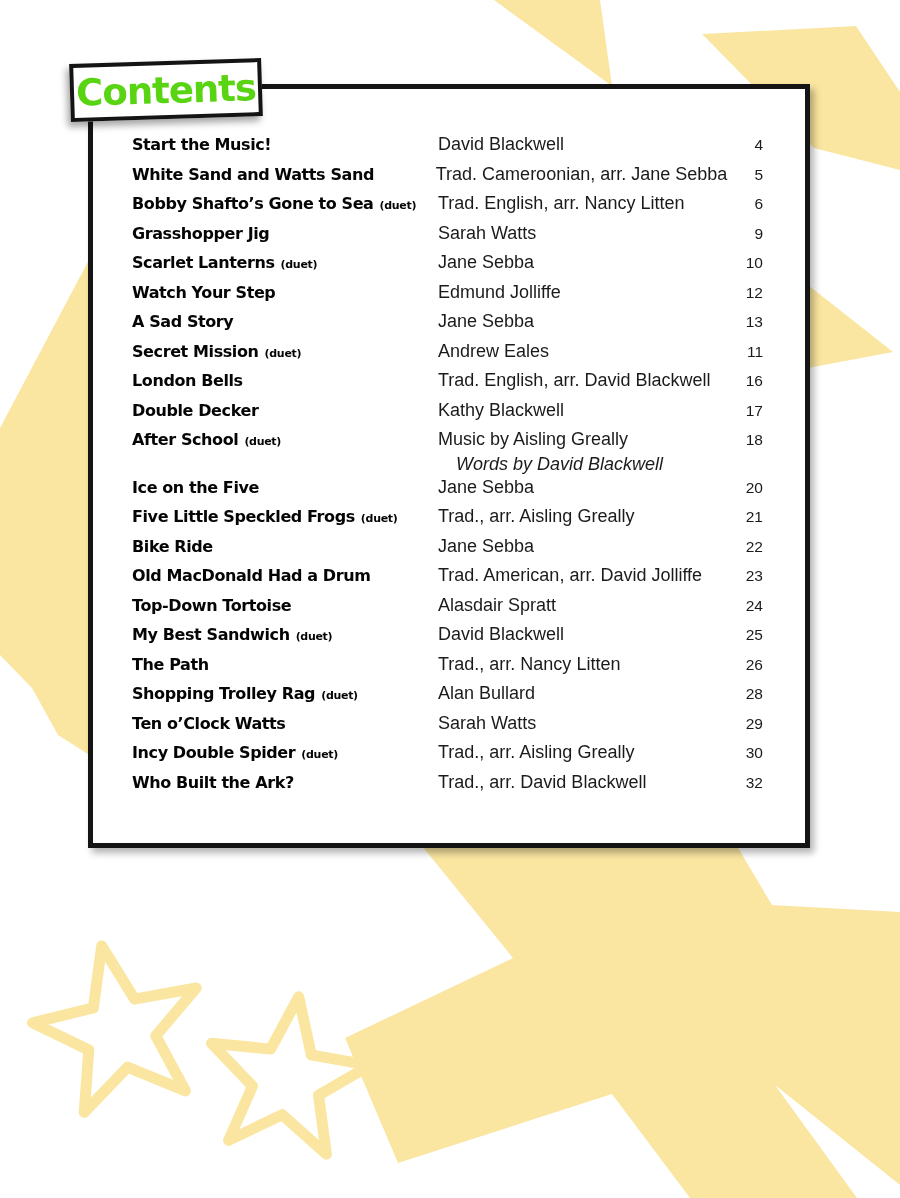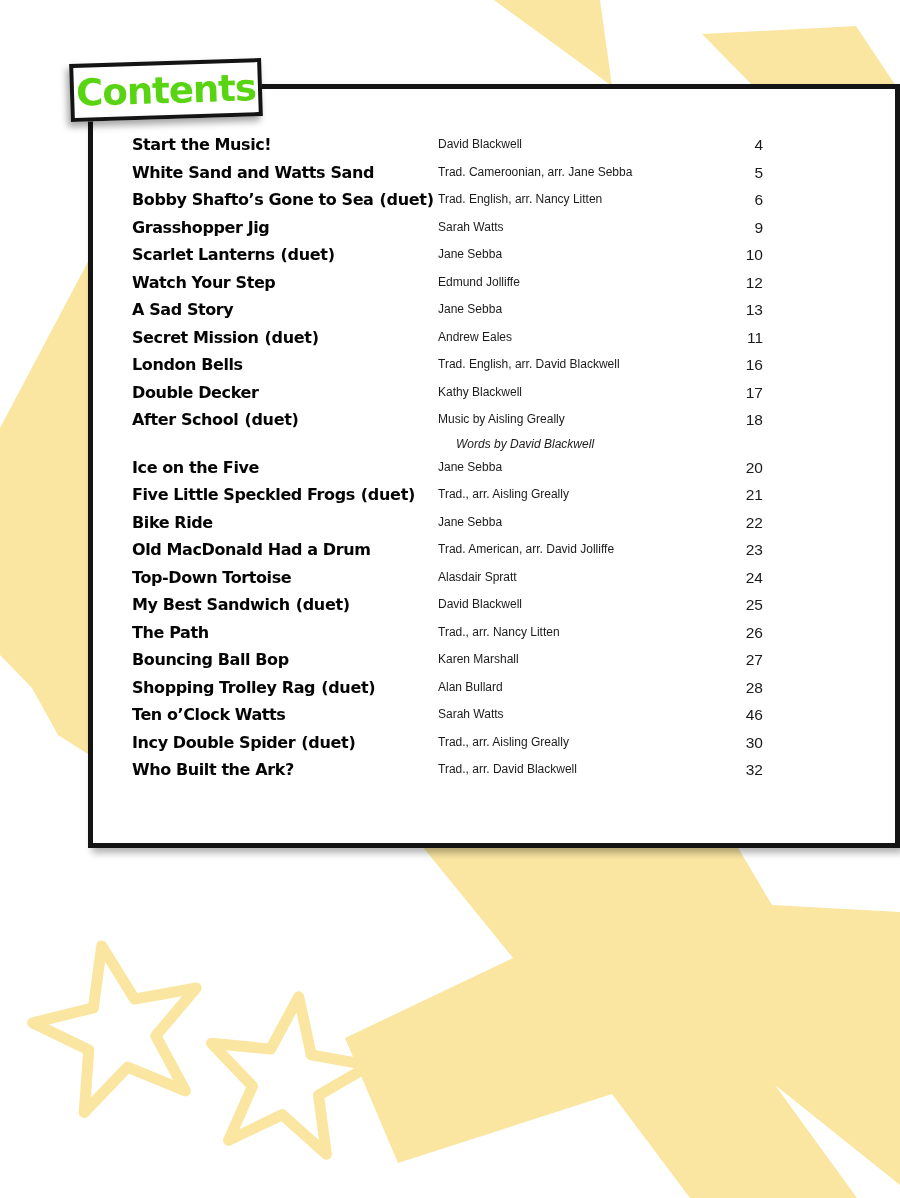--- a/index.html
+++ b/index.html
@@ -4,21 +4,21 @@
 <style>
   html,body{margin:0;padding:0;background:#ffffff;}
   .page{
     position:relative;width:900px;height:1198px;overflow:hidden;background:#ffffff;
     font-family:"Liberation Sans",sans-serif;color:#1b1b1b;
   }
   .bg{position:absolute;left:0;top:0;z-index:0;}
   .bg polygon{fill:var(--star-yellow);}
   .bg path.outline{fill:none;stroke:var(--star-yellow);stroke-width:11;stroke-linejoin:round;stroke-linecap:round;}
   .box{
-    position:absolute;left:88px;top:84px;width:812px;height:764px;box-sizing:border-box;
+    position:absolute;left:88px;top:84px;width:722px;height:764px;box-sizing:border-box;
     background:#ffffff;border:5px solid var(--border-black);z-index:1;
     box-shadow:4px 5px 7px rgba(0,0,0,0.30);
   }
   .label{
     position:absolute;left:70px;top:61px;width:192px;height:58px;box-sizing:border-box;
     background:#ffffff;border:4px solid var(--border-black);z-index:2;
     transform:rotate(-1.8deg);
     display:flex;align-items:center;justify-content:center;
     box-shadow:-3px 5px 7px rgba(0,0,0,0.35);
   }
@@ -27,24 +27,24 @@
     color:var(--accent-green);letter-spacing:-1px;white-space:nowrap;
   }
   .rows{position:absolute;left:39px;top:42px;width:631px;}
   .row{display:flex;align-items:flex-start;}
   .cell-title{width:306px;line-height:27.5px;white-space:nowrap;}
   .title{
     font-family:"DejaVu Sans",sans-serif;font-weight:bold;font-size:16px;
     color:#050505;letter-spacing:-0.4px;
   }
   .duet{
-    font-family:"DejaVu Sans",sans-serif;font-weight:bold;font-size:16px;
+    font-family:"DejaVu Sans",sans-serif;font-weight:bold;font-size:11px;
     color:#050505;margin-left:6px;letter-spacing:-0.3px;
   }
-  .cell-composer{flex:1;font-size:12px;color:#1b1b1b;}
+  .cell-composer{flex:1;font-size:18px;color:#1b1b1b;}
   .cell-composer .c1{line-height:27.5px;white-space:nowrap;}
   .cell-composer .c2{line-height:20px;padding-left:18px;white-space:nowrap;font-style:italic;}
   .cell-composer .c2:empty{display:none;}
   .cell-page{width:36px;text-align:right;font-size:15.5px;line-height:27.5px;color:#1b1b1b;}
 </style>
 </head>
 <body>
 
 <div class="page">
 
@@ -258,51 +258,41 @@
       <div class="cell-title">
         <span class="title">The Path</span><span class="duet"></span>
       </div>
       <div class="cell-composer">
         <div class="c1">Trad., arr. Nancy Litten</div>
 
       </div>
       <div class="cell-page">26</div>
     </div>
 
-    <div class="row">
-      <div class="cell-title">
-        <span class="title">Bouncing Ball Bop</span><span class="duet"></span>
-      </div>
-      <div class="cell-composer">
-        <div class="c1">Karen Marshall</div>
-
-      </div>
-      <div class="cell-page">27</div>
-    </div>
 
     <div class="row">
       <div class="cell-title">
         <span class="title">Shopping Trolley Rag</span><span class="duet">(duet)</span>
       </div>
       <div class="cell-composer">
         <div class="c1">Alan Bullard</div>
 
       </div>
       <div class="cell-page">28</div>
     </div>
 
     <div class="row">
       <div class="cell-title">
         <span class="title">Ten o’Clock Watts</span><span class="duet"></span>
       </div>
       <div class="cell-composer">
         <div class="c1">Sarah Watts</div>
 
       </div>
-      <div class="cell-page">46</div>
+      <div class="cell-page">29</div>
     </div>
 
     <div class="row">
       <div class="cell-title">
         <span class="title">Incy Double Spider</span><span class="duet">(duet)</span>
       </div>
       <div class="cell-composer">
         <div class="c1">Trad., arr. Aisling Greally</div>
 
       </div>

